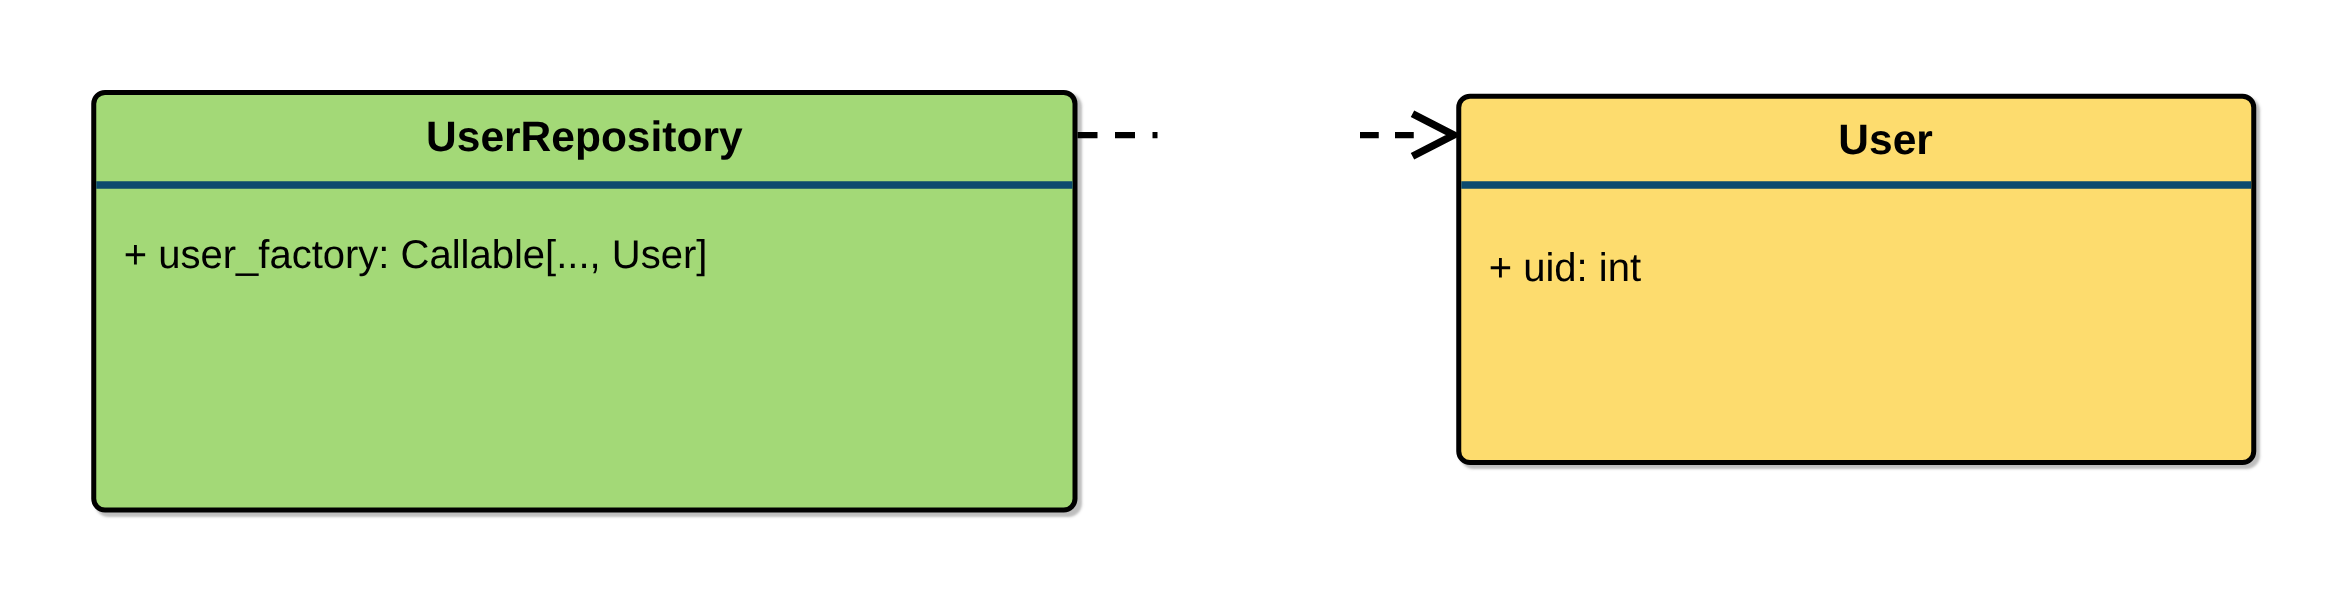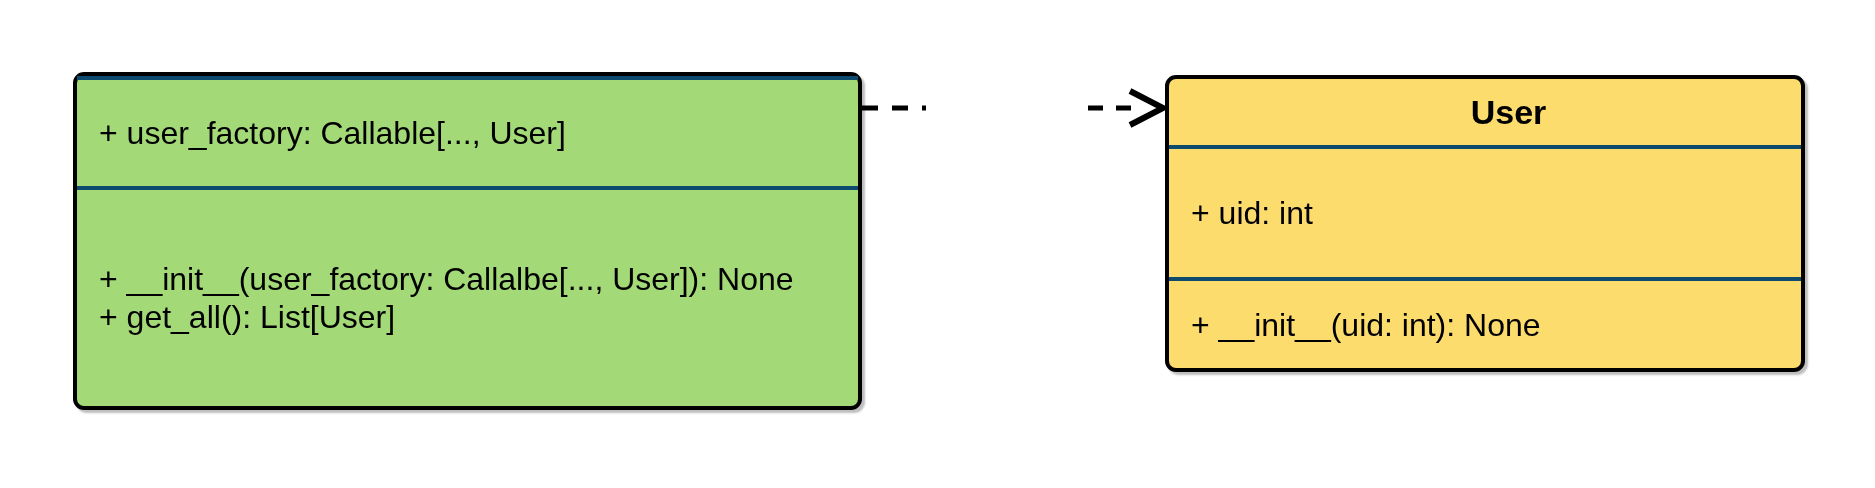--- a/index.html
+++ b/index.html
@@ -36,21 +36,21 @@
     justify-content: center;
     font-weight: bold;
     font-size: 34px;
     flex: 0 0 auto;
   }
   #repo .class-title { height: 69px; }
   #user .class-title { height: 66px; padding-left: 47px; }
 
   .section {
     box-sizing: border-box;
-    border-top: 4px solid #0c4a6e;
+    border-top: 6px solid #0c4a6e;
     display: flex;
     flex-direction: column;
     justify-content: center;
     padding: 0 22px;
     font-size: 32px;
     line-height: 38px;
     white-space: nowrap;
   }
   #repo .attrs { height: 110px; }
   #user .attrs { height: 132px; }
@@ -73,38 +73,32 @@
     font-size: 30px;
     background: #ffffff;
   }
 </style>
 </head>
 <body>
 
 <div class="canvas">
 
   <div class="class-box green" id="repo">
+    <div class="class-title">UserRepository</div>
     <div class="section attrs">
       <div>+ user_factory: Callable[..., User]</div>
-    </div>
-    <div class="section methods">
-      <div>+ __init__(user_factory: Callalbe[..., User]): None</div>
-      <div>+ get_all(): List[User]</div>
     </div>
   </div>
 
   <svg class="edge-arrow" width="310" height="44" viewBox="0 0 310 44">
     <path d="M2 22 H66" stroke="#000000" stroke-width="5" stroke-dasharray="16 14" fill="none"></path>
     <path d="M228 22 H272" stroke="#000000" stroke-width="5" stroke-dasharray="15 13" fill="none"></path>
     <polyline points="270,5 303,22 270,39" stroke="#000000" stroke-width="6" fill="none"></polyline>
   </svg>
 
   <div class="class-box yellow" id="user">
     <div class="class-title">User</div>
     <div class="section attrs">
       <div>+ uid: int</div>
     </div>
-    <div class="section methods">
-      <div>+ __init__(uid: int): None</div>
-    </div>
   </div>
 
 </div>
 
 </body></html>

